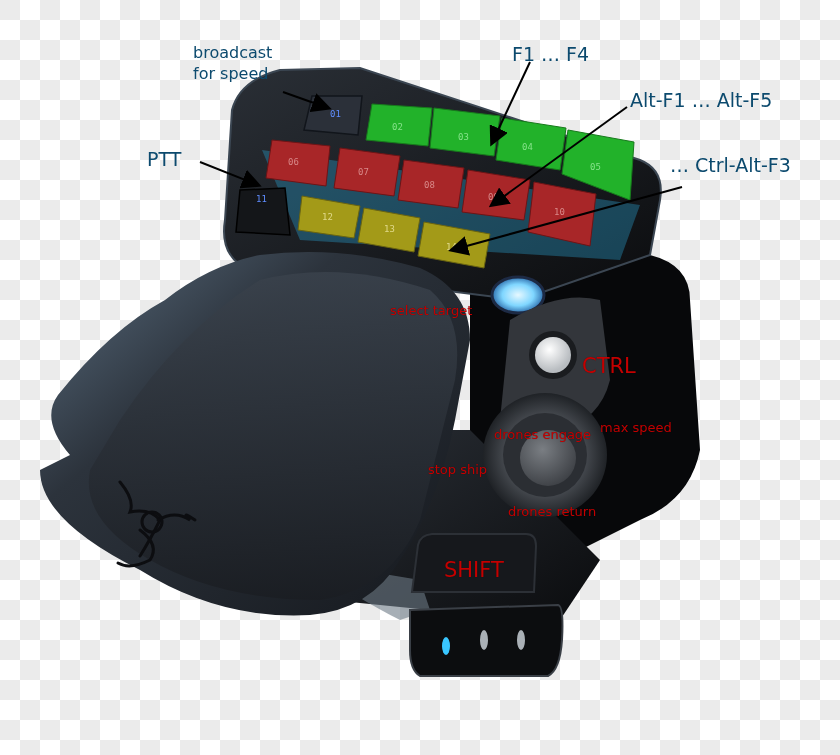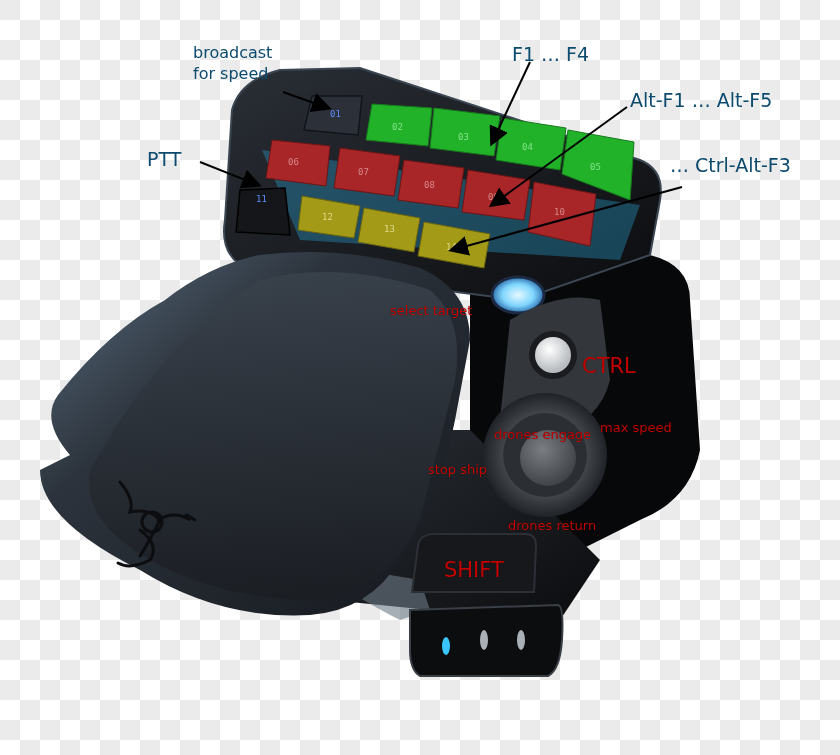--- a/index.html
+++ b/index.html
@@ -166,15 +166,15 @@
   <div class="callout" style="left:670px; top:153px;">
     <div>… Ctrl-Alt-F3</div>
   </div>
 
   
   <div class="red-label" style="left:390px; top:303px;">select target</div>
   <div class="red-label big" style="left:582px; top:334px;margin-top:20px;">CTRL</div>
   <div class="red-label" style="left:494px; top:427px;">drones engage</div>
   <div class="red-label" style="left:600px; top:420px;">max speed</div>
   <div class="red-label" style="left:428px; top:462px;text-align:center;">stop ship</div>
-  <div class="red-label" style="left:508px; top:504px;margin-top:14px;">drones return</div>
+  <div class="red-label" style="left:508px; top:504px;">drones return</div>
   <div class="red-label big" style="left:444px; top:558px;">SHIFT</div>
 </div>
 
 </body></html>

